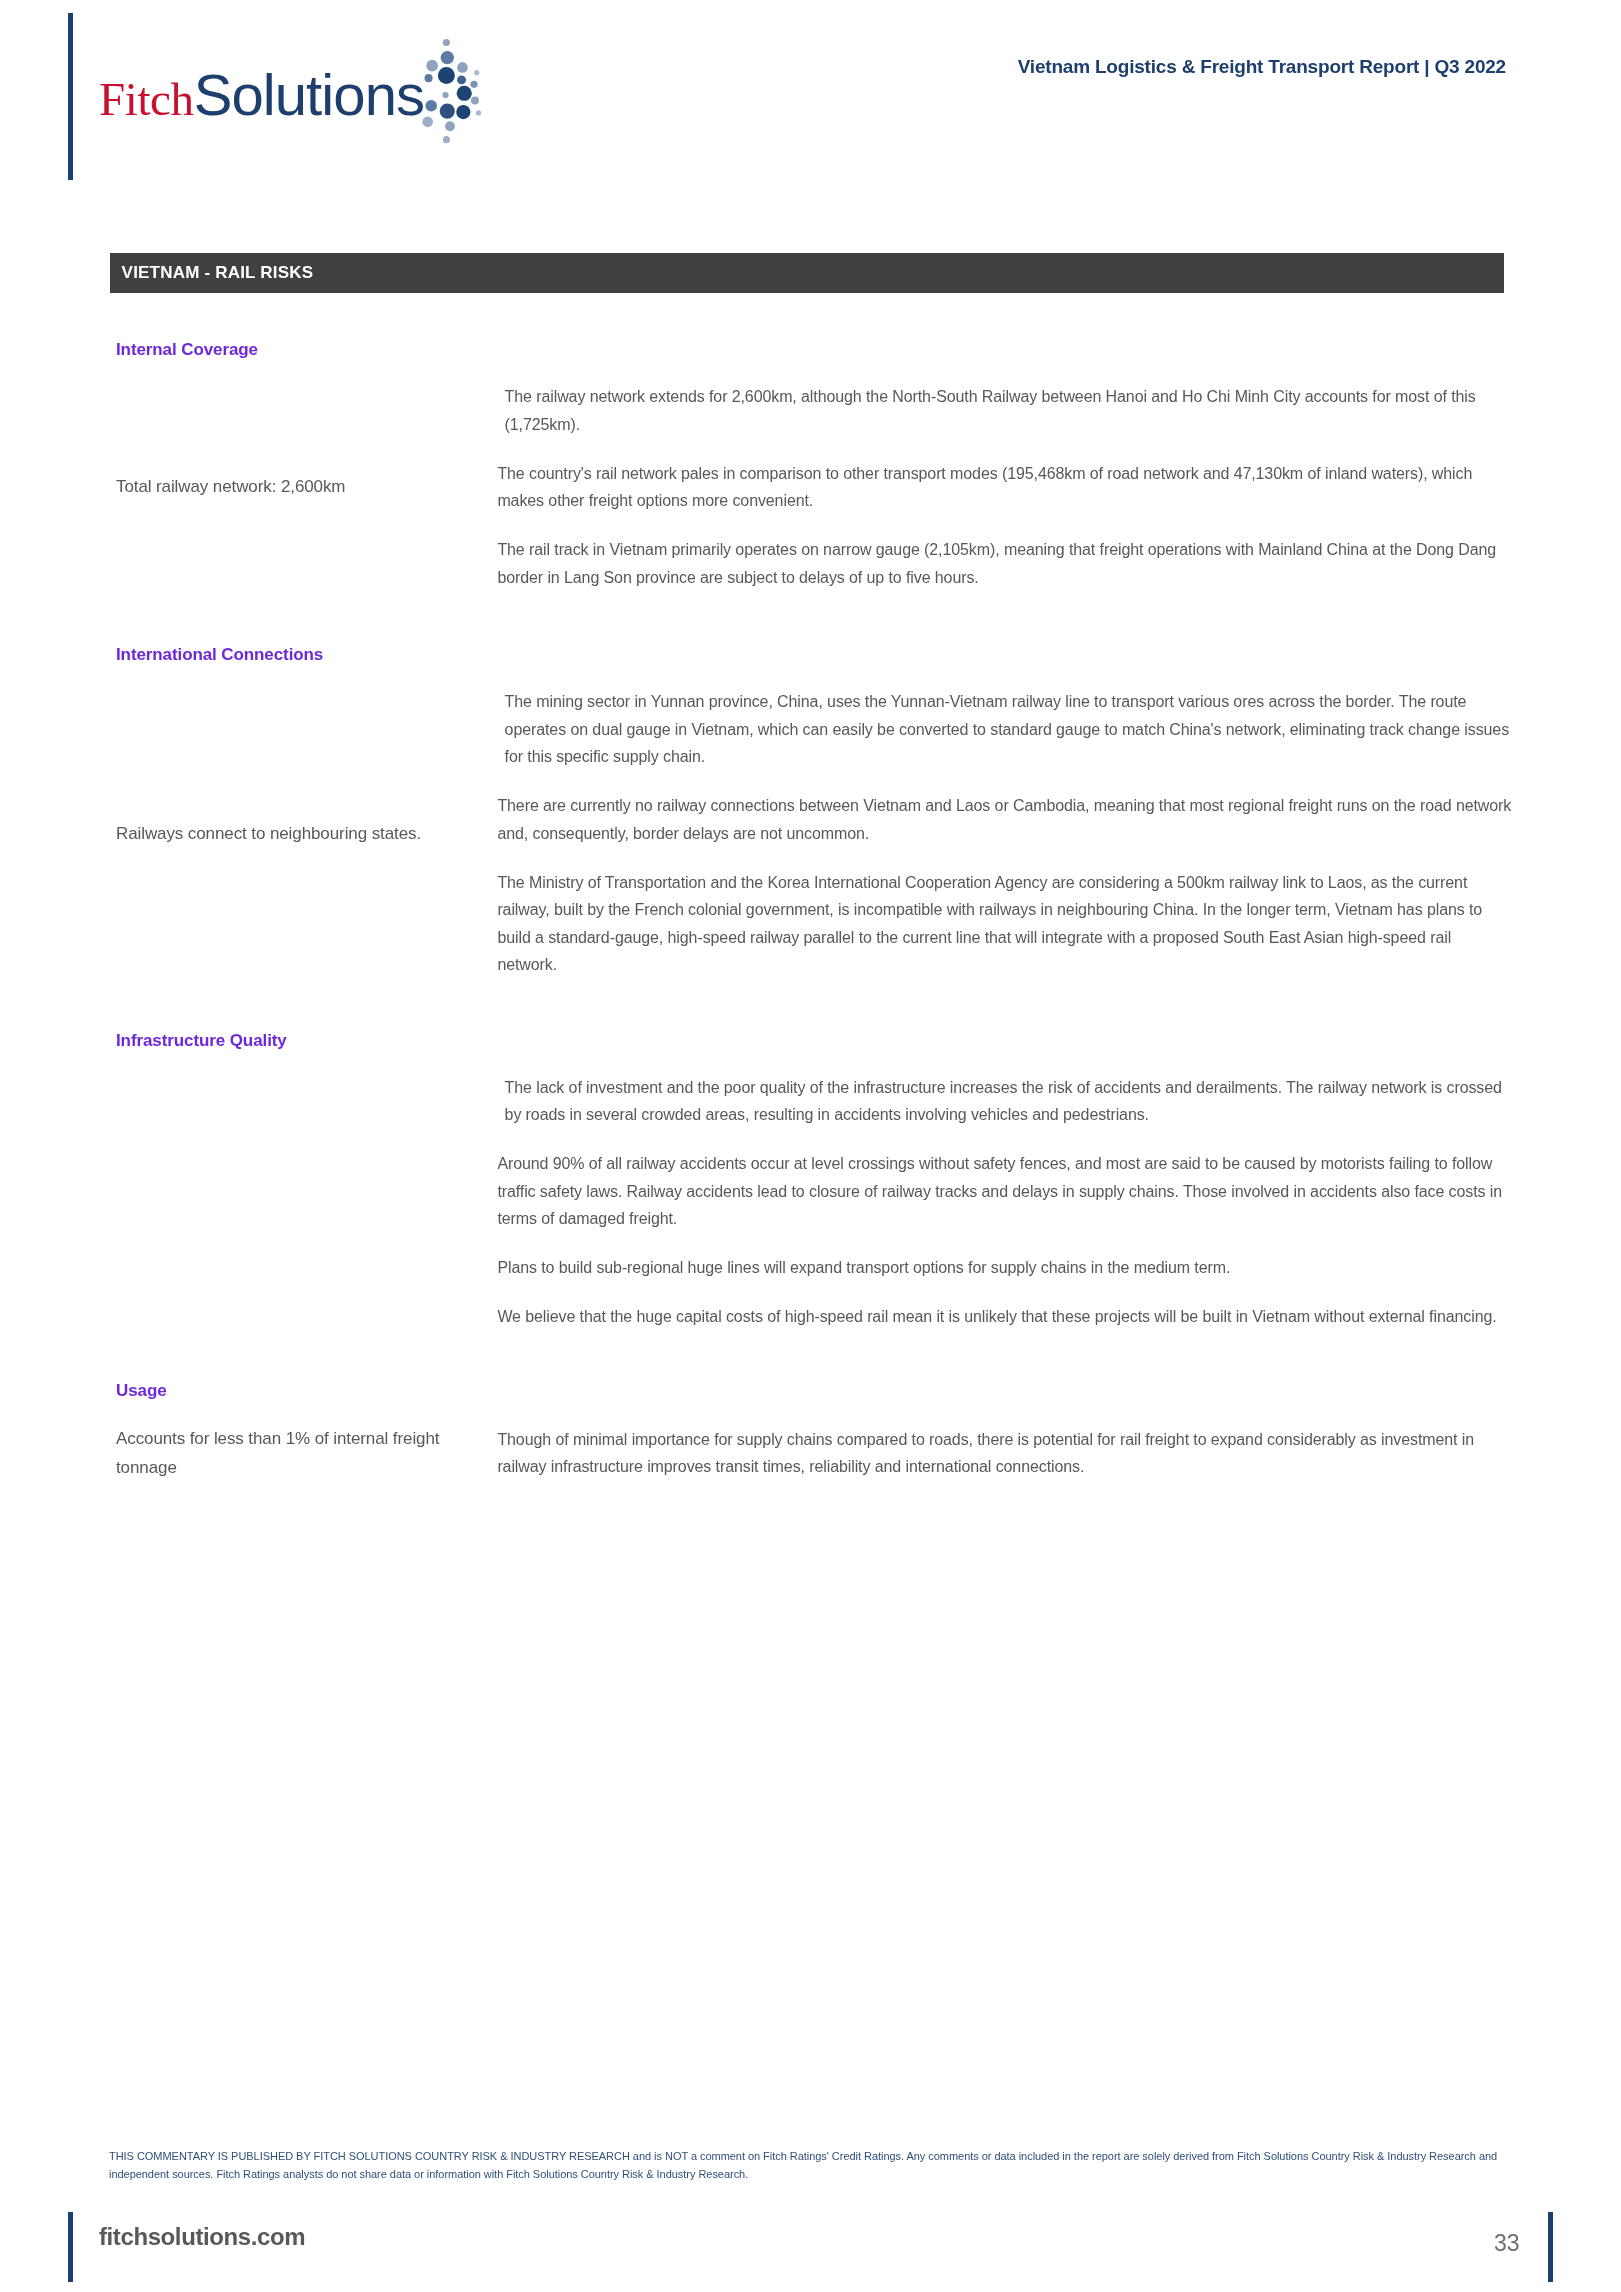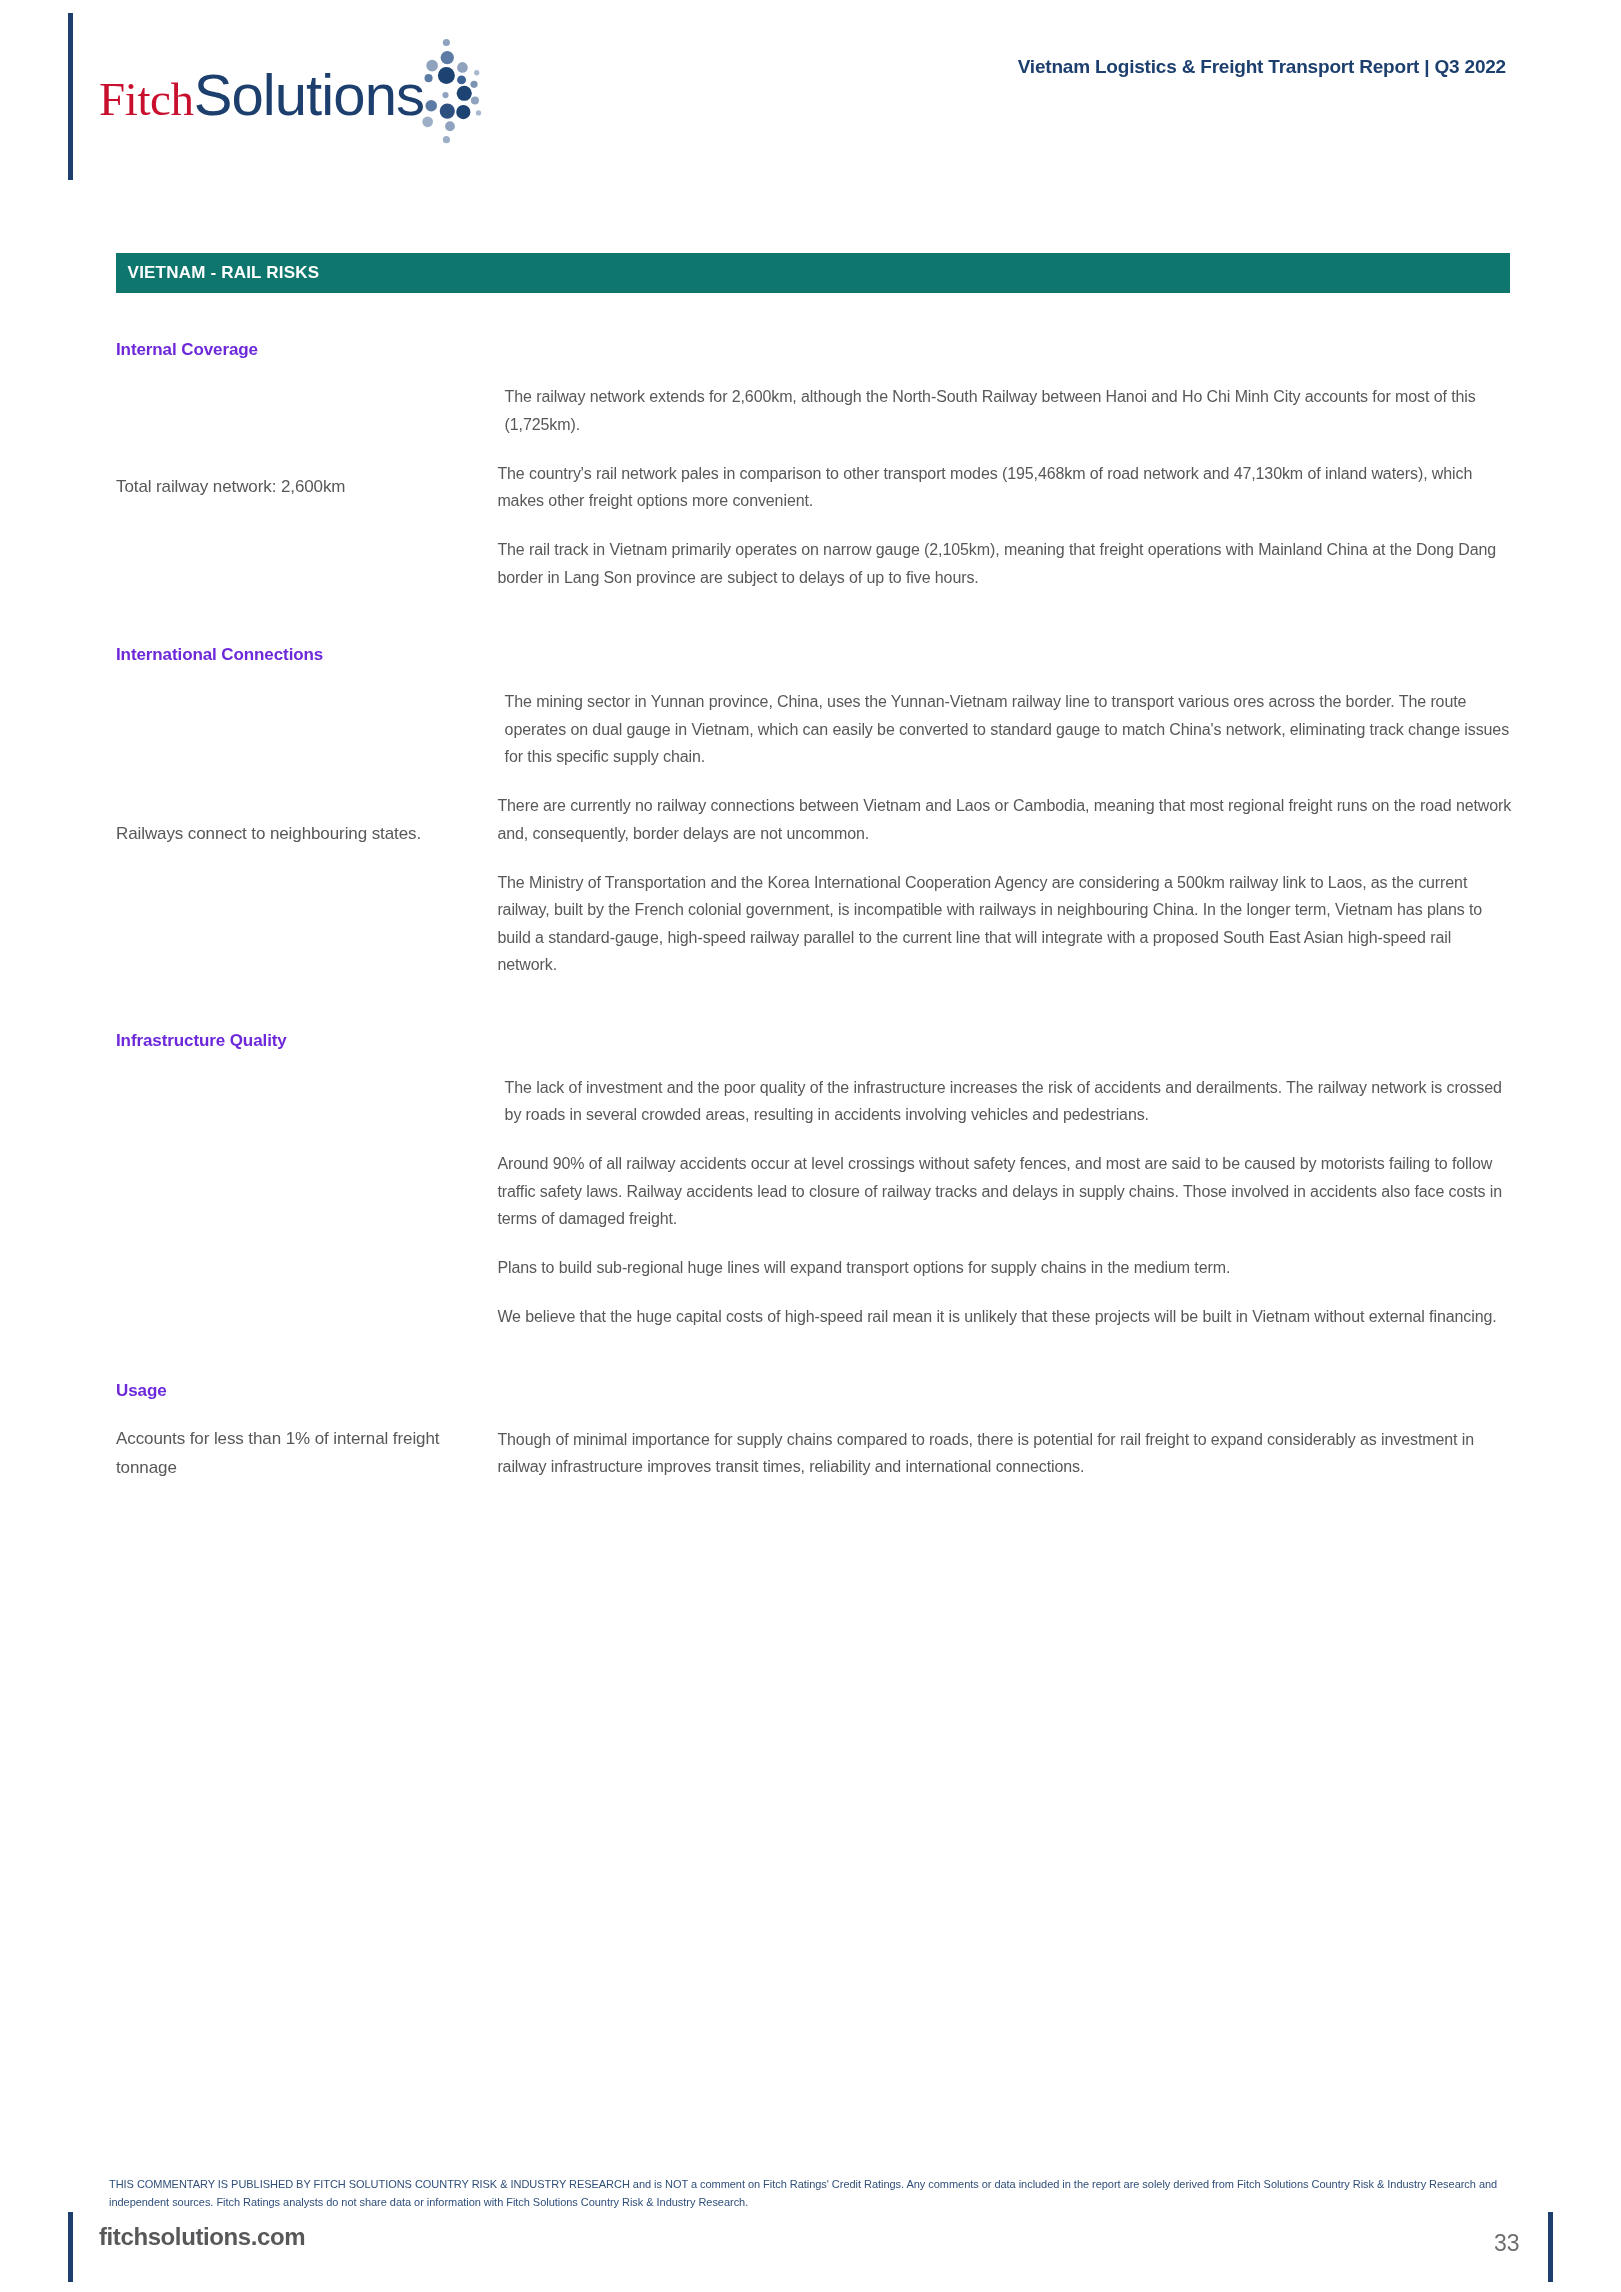--- a/index.html
+++ b/index.html
@@ -59,23 +59,23 @@
     font-size: 19px;
     font-weight: bold;
     color: #1d3f6e;
     letter-spacing: -0.2px;
     white-space: nowrap;
   }
 
   
   .section-banner {
     position: absolute;
-    left: 116px; top: 253px;
+    left: 110px; top: 253px;
     width: 1394px; height: 40px;
-    background: #0f766e;
+    background: #404040;
     color: #ffffff;
     font-size: 17px;
     font-weight: bold;
     letter-spacing: 0.2px;
     display: flex;
     align-items: center;
     padding-left: 11.6px;
   }
 
   
@@ -126,21 +126,20 @@
 
   
   .disclaimer {
     position: absolute;
     left: 109px; top: 2148px;
     width: 1433px;
     font-size: 11px;
     line-height: 1.62;
     color: #2f4f7a;
     letter-spacing: -0.04px;
-    margin-top: 28px;
   }
 
   
   .page-footer {
     position: absolute;
     left: 0; top: 2212px; right: 0; height: 81px;
   }
   .footer-site {
     position: absolute;
     left: 99px; top: 10.7px;

